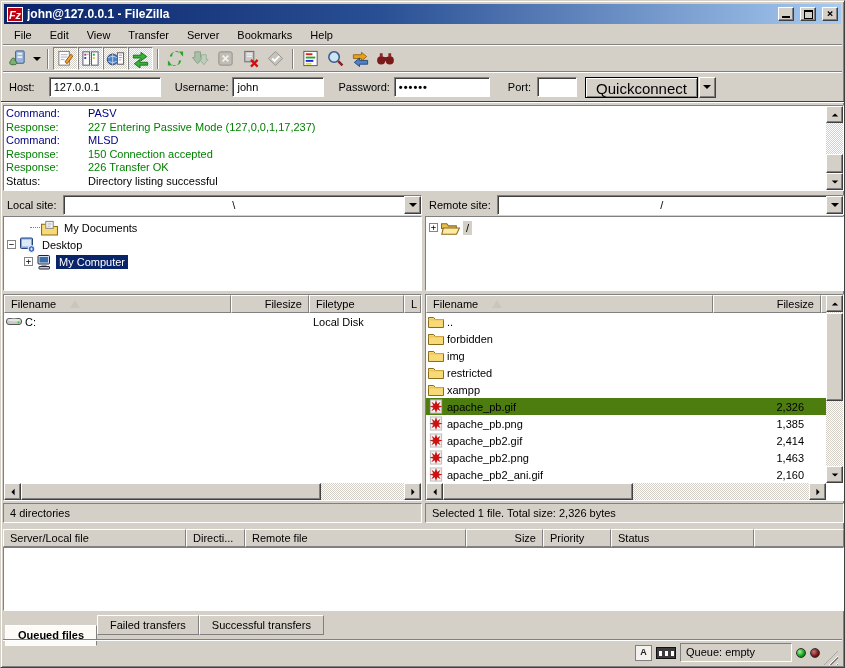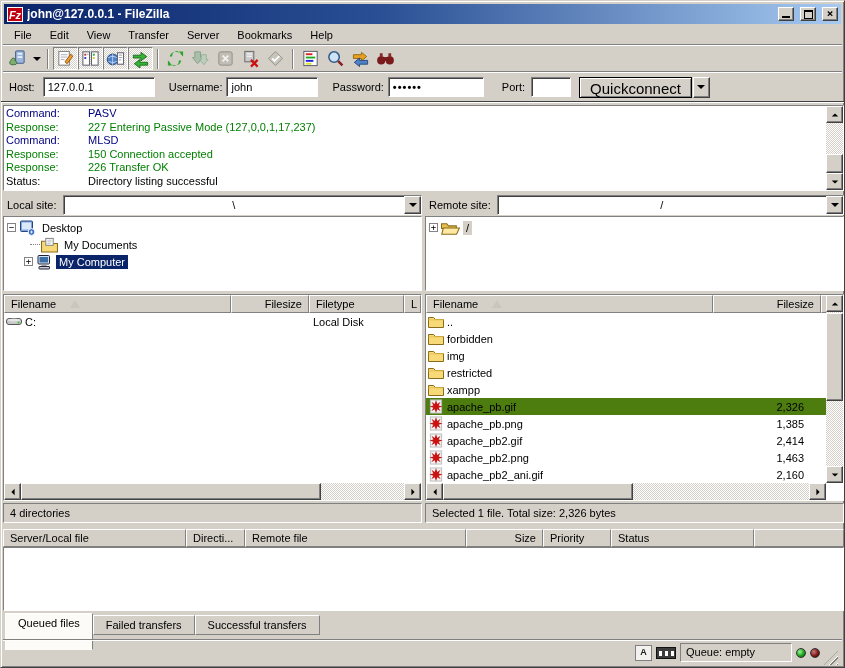--- a/index.html
+++ b/index.html
@@ -120,21 +120,21 @@
 
   
   .queue { position:absolute; top:528px; left:2px; width:841px; }
   .qheader { display:grid; grid-template-columns:183px 59px 221px 77px 68px 143px 1fr; height:18px; }
   .queue-body { height:64px; background:#fff; border:1px solid; border-color:#808080 #fff #fff #808080; }
 
   
   .tabstrip { position:absolute; top:612px; left:4px; height:24px; display:flex; align-items:flex-start; }
   .tab { height:20px; margin-top:2px; padding:3px 12px 0 12px; background:#d4d0c8;
     border:1px solid; border-color:#fff #808080 #808080 #fff; white-space:nowrap; }
-  .tab.active { height:37px; margin-top:0; background:#fcfbf8; font-weight:normal; border-bottom-color:#fcfbf8; }
+  .tab.active { height:21px; margin-top:12px; background:#fcfbf8; font-weight:bold; border-bottom-color:#fcfbf8; }
 
   
   .statusbar { position:absolute; left:2px; right:2px; bottom:2px; height:26px;
     border-top:1px solid #808080; box-shadow: inset 0 1px 0 #fff;
     display:flex; align-items:center; justify-content:flex-end; gap:4px; padding:0 4px; }
   .ascii-box { width:17px; height:16px; background:#f4f2ee; border:1px solid #808080; position:relative; }
   .ascii-box::before { content:"A"; position:absolute; left:0; right:0; top:1px; text-align:center; font-size:9px; font-weight:bold; color:#222; }
   .badge-box { width:20px; height:12px; background:#3c3c3c; border:1px solid #101010;
     background-image:linear-gradient(#fff,#fff),linear-gradient(#fff,#fff),linear-gradient(#fff,#fff);
     background-repeat:no-repeat; background-size:3px 5px; background-position:2px 3px, 8px 3px, 14px 3px; }
@@ -366,21 +366,21 @@
     <span class="tb-btn">
         <svg>
           <use href="#sym-binoc"></use>
         </svg>
       </span>
   </div>
   <div class="hr" style="top:70px;"></div>
 
   <div class="quickbar">
     <span>Host:</span>
-    <input class="field" style="width: 112px; margin-left: 8px;" value="127.0.0.1">
+    <input class="field" style="width: 112px; margin-left: 14px;" value="127.0.0.1">
     <span style="margin-left:14px;">Username:</span>
     <input class="field" style="width: 92px; margin-left: 4px;" value="john">
     <span style="margin-left:14px;">Password:</span>
     <input class="field" style="width: 96px; margin-left: 4px; letter-spacing: 1px; font-weight: bold;" value="••••••">
     <span style="margin-left:18px;">Port:</span>
     <input class="field" style="width: 40px; margin-left: 6px;" value="">
     <button class="qc-btn" style="font-family:'Liberation Sans',sans-serif;font-size:15px;">Quickconnect</button>
     <span class="qc-dd raised">
         <span class="ar ar-down"></span>
       </span>
@@ -432,33 +432,33 @@
       <span class="site-label">Local site:</span>
       <div class="combo">
         <span class="combo-text">\</span>
         <span class="dd-btn">
             <span class="ar ar-down"></span>
           </span>
       </div>
     </div>
     <div class="tree-area">
       <div class="tree-row">
-        <span class="expander minus"></span>
-        <svg class="tree-icon">
-            <use href="#sym-desktop"></use>
-          </svg>
-        <span class="tree-label">Desktop</span>
-      </div>
-      <div class="tree-row">
         <span class="indent1"></span>
           <span class="connector"></span>
         <svg class="tree-icon">
             <use href="#sym-mydocs"></use>
           </svg>
         <span class="tree-label">My Documents</span>
+      </div>
+      <div class="tree-row">
+        <span class="expander minus"></span>
+        <svg class="tree-icon">
+            <use href="#sym-desktop"></use>
+          </svg>
+        <span class="tree-label">Desktop</span>
       </div>
       <div class="tree-row">
         <span style="width:17px;"></span>
         <span class="expander plus"></span>
         <svg class="tree-icon">
             <use href="#sym-computer"></use>
           </svg>
         <span class="tree-label sel-navy">My Computer</span>
       </div>
     </div>

